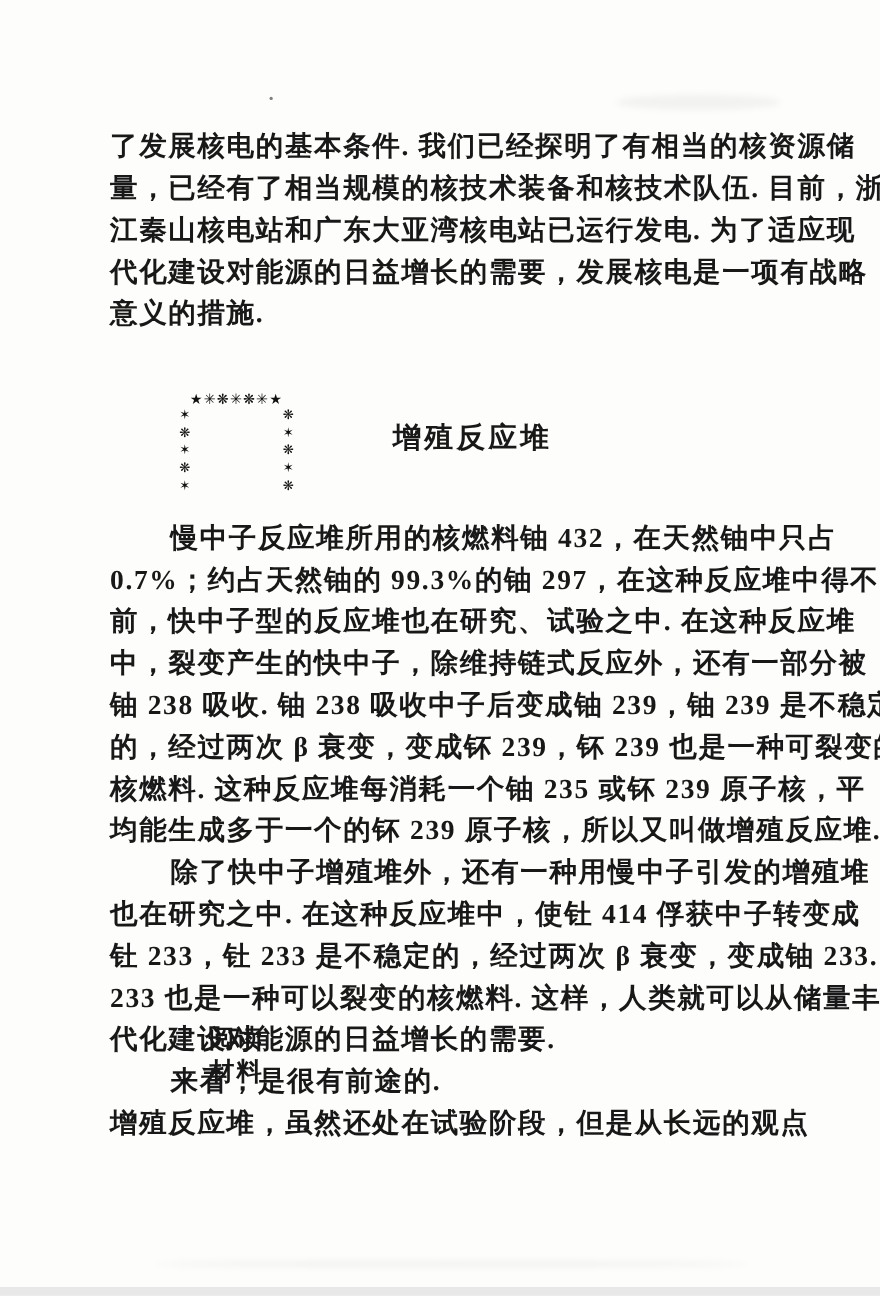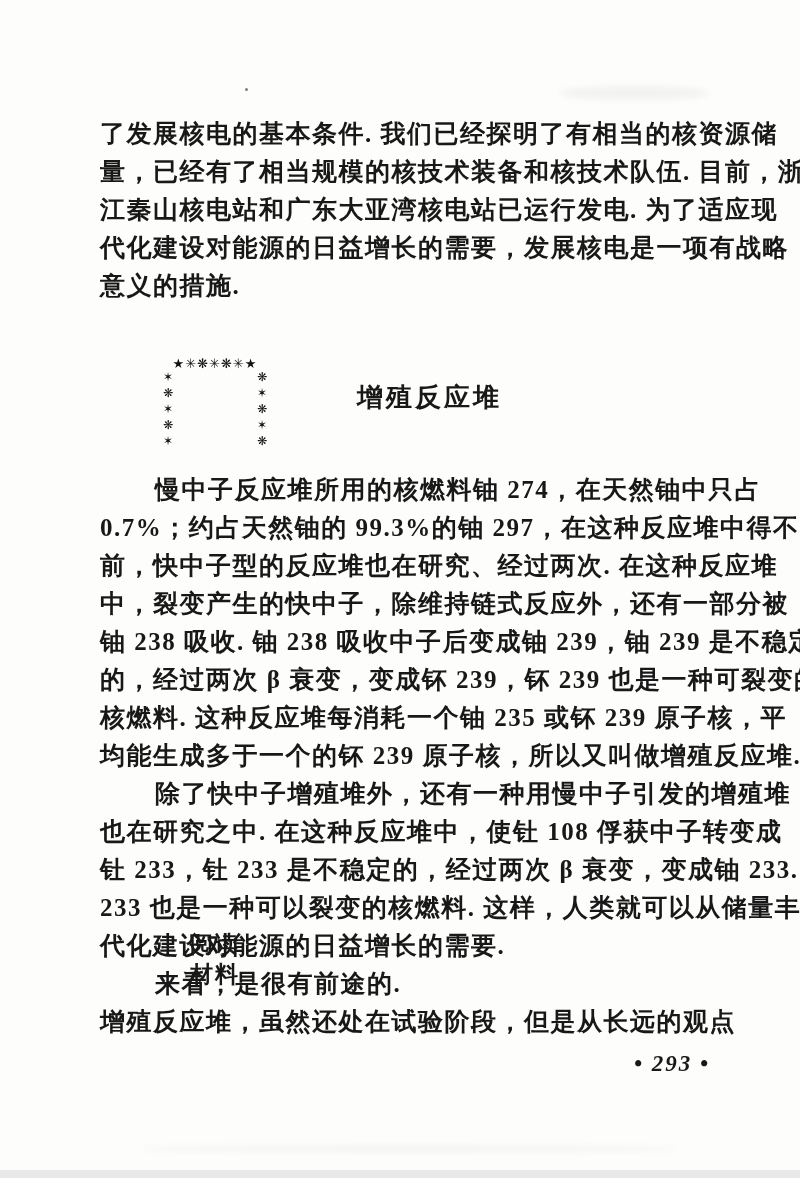--- a/index.html
+++ b/index.html
@@ -152,42 +152,41 @@
             <div>材料</div>
           </div>
           <div class="orn orn-right">❋✶❋✶❋</div>
         </div>
 
       </div>
       <h1 class="heading">增殖反应堆</h1>
     </div>
 
     <div class="para indent">
-        <div class="tline">慢中子反应堆所用的核燃料铀 274，在天然铀中只占</div>
+        <div class="tline">慢中子反应堆所用的核燃料铀 432，在天然铀中只占</div>
         <div class="tline">0.7%；约占天然铀的 99.3%的铀 297，在这种反应堆中得不</div>
-        <div class="tline">前，快中子型的反应堆也在研究、经过两次. 在这种反应堆</div>
+        <div class="tline">前，快中子型的反应堆也在研究、试验之中. 在这种反应堆</div>
         <div class="tline">中，裂变产生的快中子，除维持链式反应外，还有一部分被</div>
         <div class="tline">铀 238 吸收. 铀 238 吸收中子后变成铀 239，铀 239 是不稳定</div>
         <div class="tline">的，经过两次 β 衰变，变成钚 239，钚 239 也是一种可裂变的</div>
         <div class="tline">核燃料. 这种反应堆每消耗一个铀 235 或钚 239 原子核，平</div>
         <div class="tline">均能生成多于一个的钚 239 原子核，所以又叫做增殖反应堆.</div>
       </div>
 
     <div class="para indent">
         <div class="tline">除了快中子增殖堆外，还有一种用慢中子引发的增殖堆，</div>
-        <div class="tline">也在研究之中. 在这种反应堆中，使钍 108 俘获中子转变成</div>
+        <div class="tline">也在研究之中. 在这种反应堆中，使钍 414 俘获中子转变成</div>
         <div class="tline">钍 233，钍 233 是不稳定的，经过两次 β 衰变，变成铀 233. 铀</div>
         <div class="tline">233 也是一种可以裂变的核燃料. 这样，人类就可以从储量丰</div>
         <div class="tline">代化建设对能源的日益增长的需要.</div>
       </div>
 
     <div class="para indent">
         <div class="tline">来看，是很有前途的.</div>
         <div class="tline">增殖反应堆，虽然还处在试验阶段，但是从长远的观点</div>
       </div>
 
-    <div class="page-number">• 293 •</div>
   </div>
 
   <div class="smudge smudge-a"></div>
   <div class="smudge smudge-b"></div>
   <div class="speck"></div>
 </div>
 
 </body></html>

